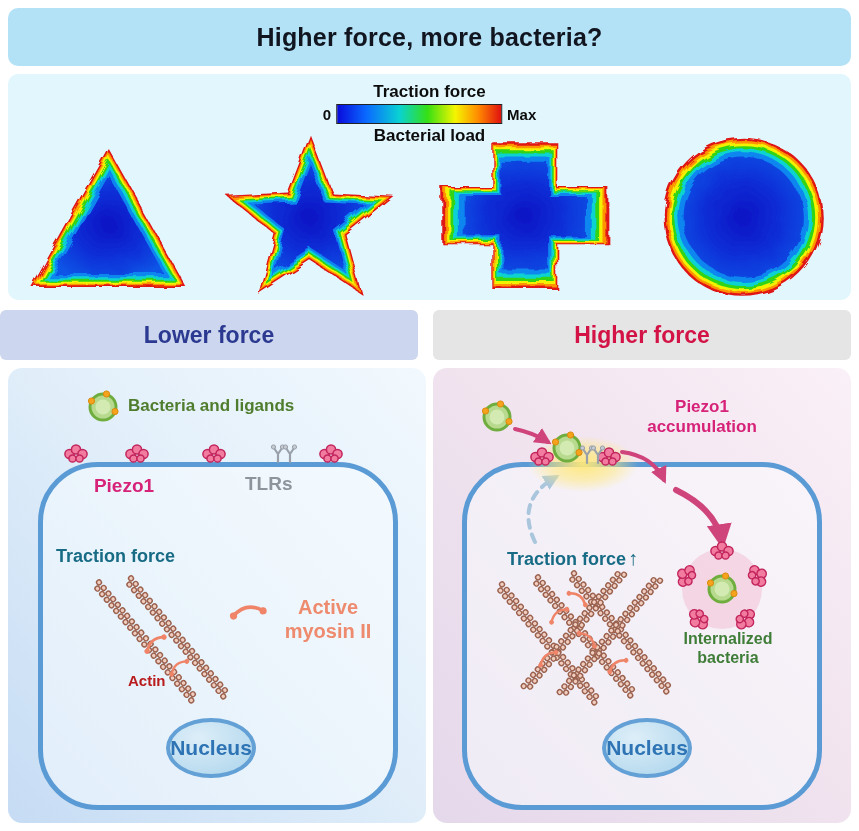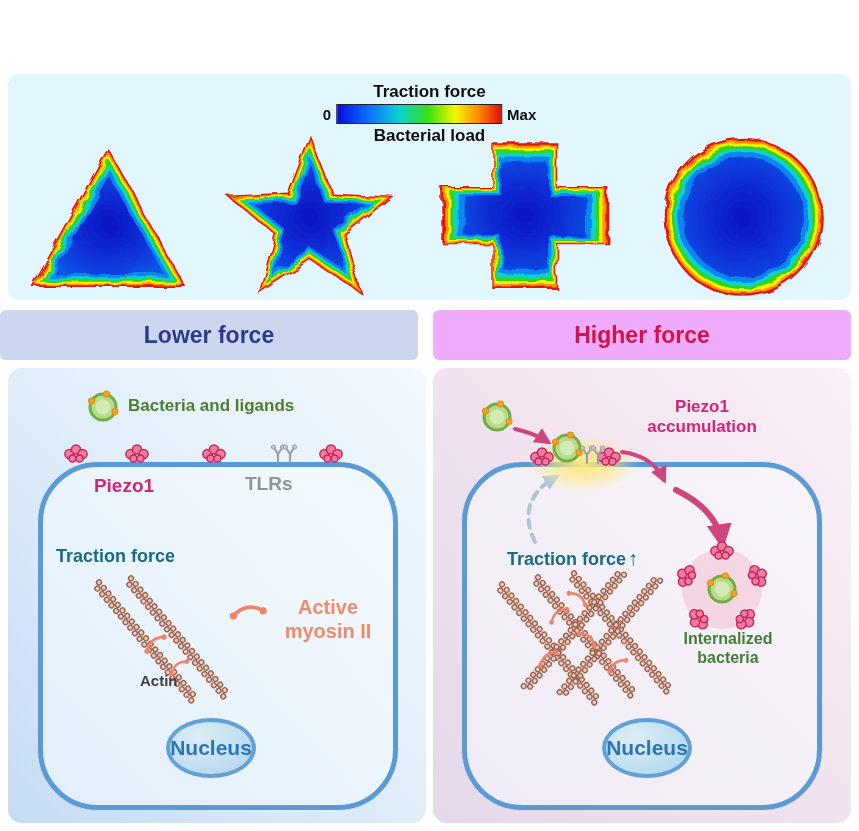--- a/index.html
+++ b/index.html
@@ -23,21 +23,21 @@
   .cb-bar{display:inline-block;width:164px;height:18px;border:1px solid #222;
           background:linear-gradient(to right,#0a0adc 0%,#0a6bff 18%,#0ad2d2 38%,
                      #35e014 55%,#f5f500 72%,#ff8a00 86%,#e01010 100%);}
   .cb-sub{position:absolute;left:0;right:0;top:52px;text-align:center;
           font-size:17px;font-weight:bold;color:#0c0c0c;}
 
   
   .hdr{position:absolute;top:310px;height:50px;border-radius:6px;display:flex;
        align-items:center;justify-content:center;font-size:23px;font-weight:bold;z-index:1;}
   .hdr-lower{left:0;width:418px;background:#ccd7ef;color:#2b3990;}
-  .hdr-higher{left:433px;width:418px;background:#f0abfc;color:#d31245;}
+  .hdr-higher{left:433px;width:418px;background:#e5e5e5;color:#d31245;}
 
   
   .panel{position:absolute;top:368px;width:418px;height:455px;border-radius:14px;z-index:1;}
   .panel-left{left:8px;background:linear-gradient(to top right,#c6dcf4 0%,#e2effa 55%,#f2f9fe 100%);}
   .panel-right{left:433px;background:linear-gradient(to top right,#e4d8eb 0%,#f1e4ef 55%,#faf0f7 100%);}
 
   .cell{position:absolute;top:462px;width:360px;height:348px;border:5px solid #5b9bd5;
         border-radius:60px;background:rgba(250,253,255,.5);z-index:2;box-sizing:border-box;}
   .cell-left{left:38px;}
   .cell-right{left:462px;}
@@ -66,28 +66,31 @@
   .dashed-arrow{fill:none;stroke:#a9c6dd;stroke-width:4;stroke-dasharray:8 7;stroke-linecap:round;}
 
   
   .lbl{position:absolute;font-weight:bold;font-size:17px;line-height:1.18;z-index:10;}
   .green{color:#4f7d2d;}
   .green2{color:#3f7d38;font-size:16px;}
   .magenta{color:#d62278;}
   .gray{color:#8e949c;}
   .teal{color:#176b85;font-size:18px;}
   .salmon{color:#ee8a6d;font-size:20px;}
-  .lightgray{color:#404040;font-size:15px;font-weight:bold;margin-left:12px;}
+  .lightgray{color:#b91c1c;font-size:15px;font-weight:bold;}
   .up{font-size:20px;margin-left:2px;}
 </style>
 </head>
 <body>
 
 <div id="app">
 
+  <div class="banner">
+    <div class="banner-title">Higher force, more bacteria?</div>
+  </div>
 
   <div class="heat-section">
     <div class="cb-title">Traction force</div>
     <div class="cb-row">
       <span class="cb-zero">0</span>
       <span class="cb-bar"></span>
       <span class="cb-max">Max</span>
     </div>
     <div class="cb-sub">Bacterial load</div>
   </div>

